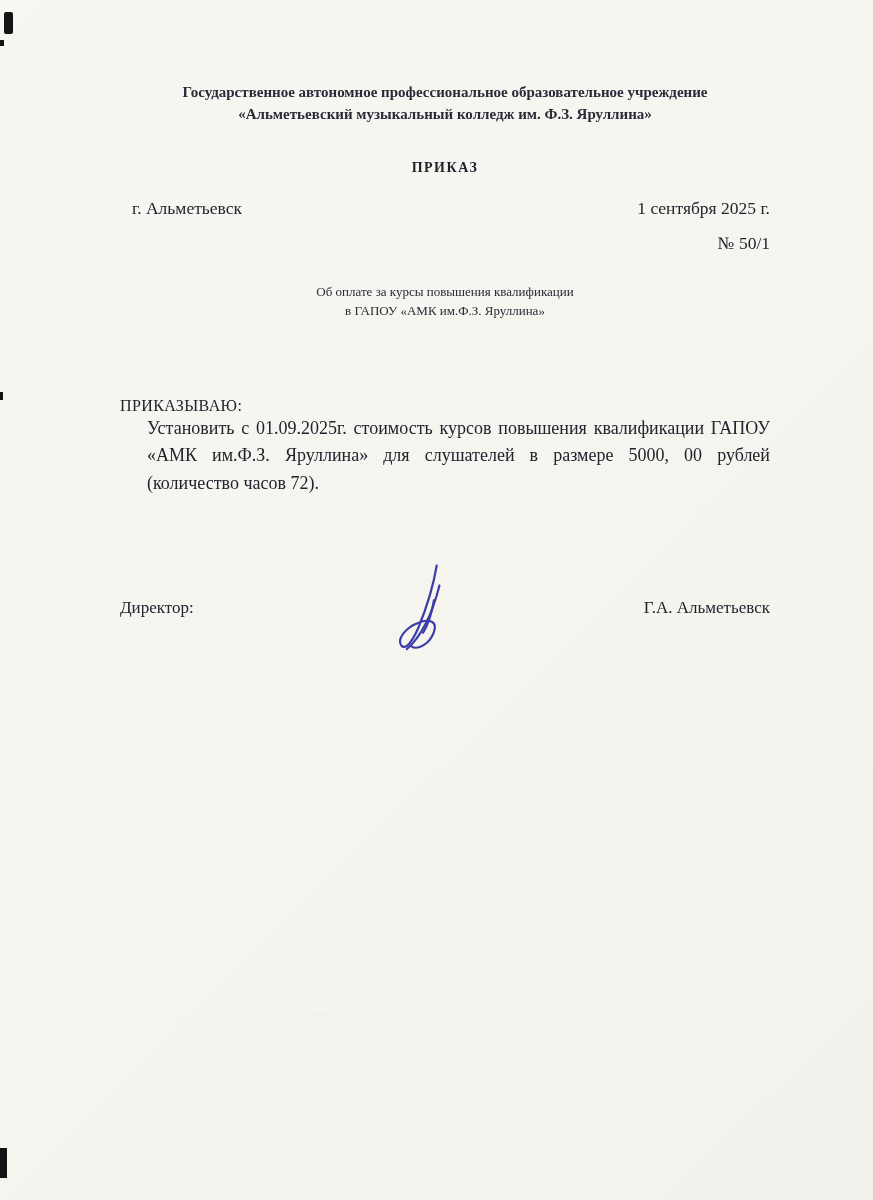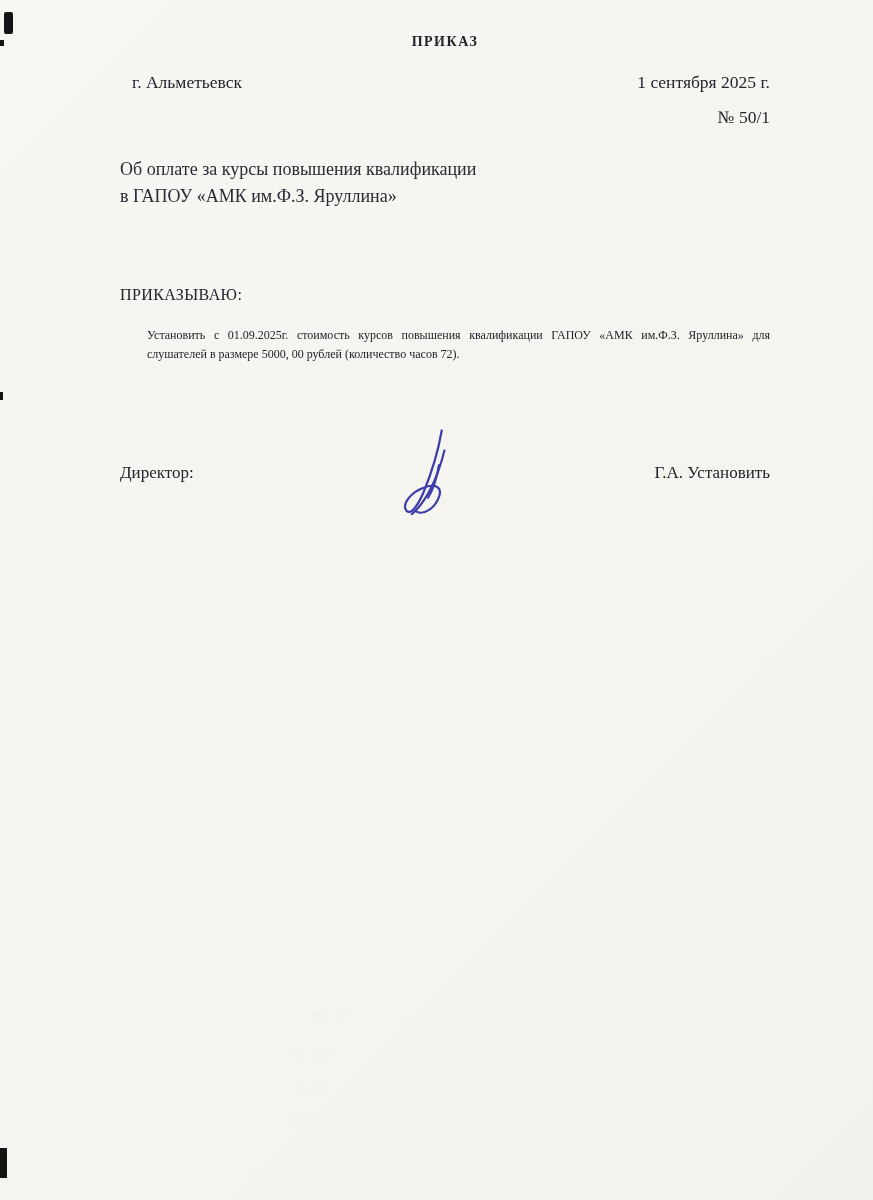--- a/index.html
+++ b/index.html
@@ -48,33 +48,33 @@
     font-size: 17.5px;
     padding-left: 12px;
   }
   .doc-number {
     margin-top: 14px;
     text-align: right;
     font-size: 17.5px;
   }
   .subject {
     margin-top: 28px;
-    font-size: 18px;
+    font-size: 13px;
     line-height: 1.5;
     color: #2a2a36;
+    text-align: center;
   }
   .order-keyword {
     margin-top: 76px;
     font-size: 16px;
     letter-spacing: 0.4px;
   }
   .body-paragraph {
-    margin-top: 22px;
     margin-left: 27px;
-    font-size: 12px;
+    font-size: 18px;
     line-height: 1.55;
     text-align: justify;
     color: #23232e;
   }
   .signature-row {
     margin-top: 72px;
     display: flex;
     justify-content: space-between;
     align-items: flex-start;
     font-size: 17px;
@@ -112,20 +112,24 @@
 
 <div class="page">
 
   <div class="artifact artifact-topleft"></div>
   <div class="artifact artifact-topleft-dot"></div>
   <div class="artifact artifact-left-strip"></div>
   <div class="artifact artifact-left-dot"></div>
 
   <div class="content">
 
+    <div class="org-header">
+      <div>Государственное автономное профессиональное образовательное учреждение</div>
+      <div>«Альметьевский музыкальный колледж им. Ф.З. Яруллина»</div>
+    </div>
 
     <div class="doc-title">ПРИКАЗ</div>
 
     <div class="city-date-row">
       <span>г. Альметьевск</span>
       <span>1 сентября 2025 г.</span>
     </div>
 
     <div class="doc-number">№ 50/1</div>
 
@@ -142,21 +146,21 @@
       <span class="role">Директор:</span>
 
       <svg class="signature-svg" viewBox="0 0 120 110" aria-hidden="true">
         <g fill="none" stroke="#3d3daa" stroke-width="2.4" stroke-linecap="round">
           <path d="M63 6 C60 24 52 52 43 74 C37 88 29 100 24 94 C19 87 29 74 43 69 C55 64 64 68 60 79 C56 91 43 100 35 95"></path>
           <path d="M30 98 C45 86 58 60 66 28"></path>
           <path d="M48 80 C54 70 58 56 60 44"></path>
         </g>
       </svg>
 
-      <span class="name">Г.А. Установить</span>
+      <span class="name">Г.А. Альметьевск</span>
     </div>
 
   </div>
 
   <div class="ghost ghost-1">·•· ··</div>
   <div class="ghost ghost-2">·· ···</div>
   <div class="ghost ghost-3">· ··</div>
   <div class="ghost ghost-4">···</div>
 
 </div>

